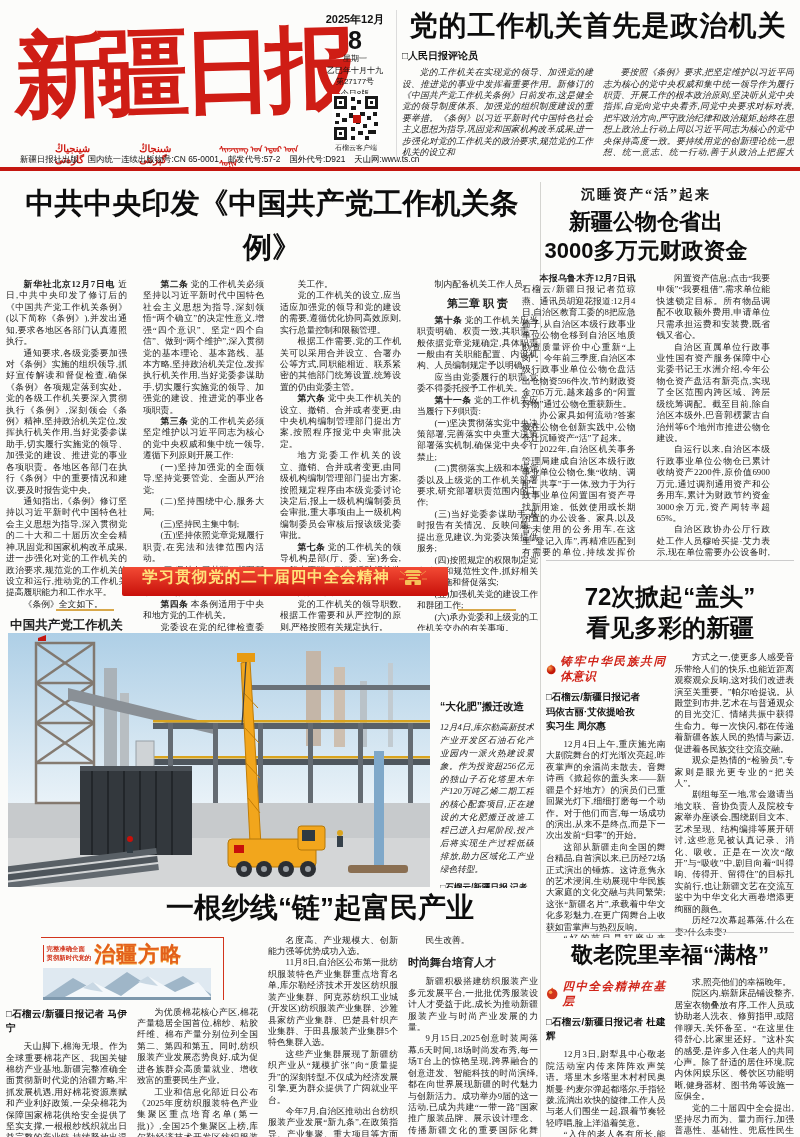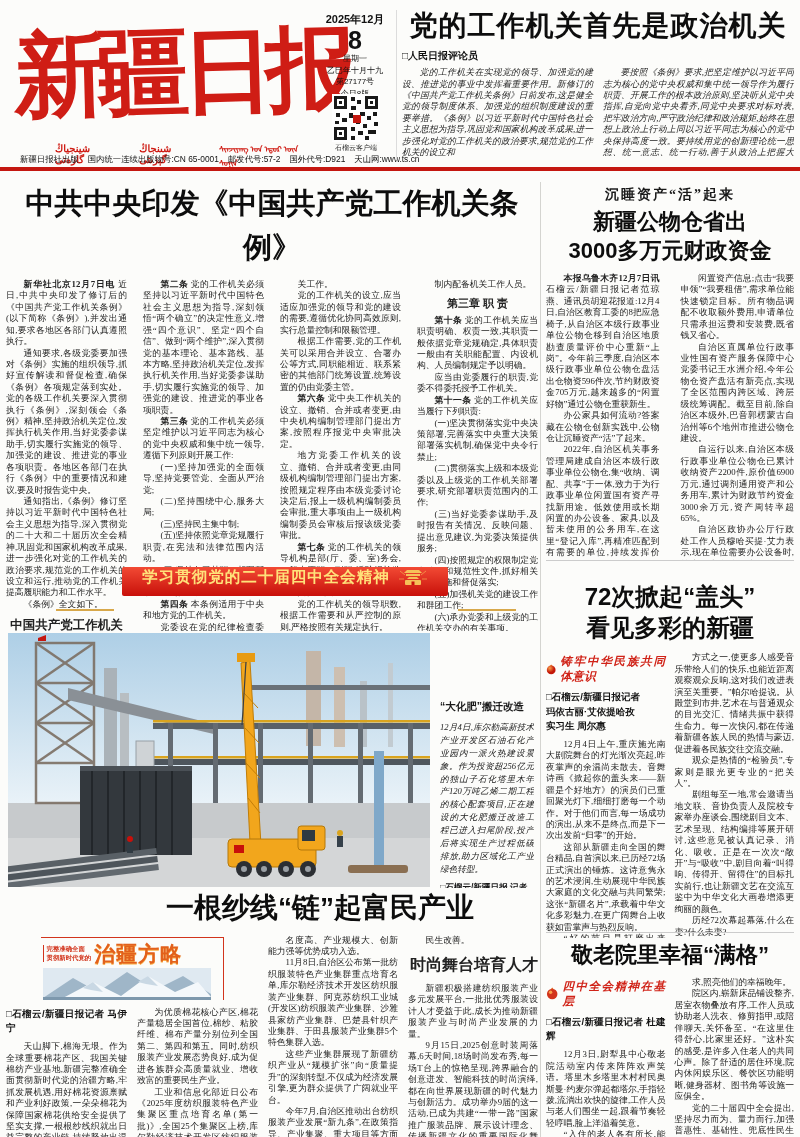--- a/index.html
+++ b/index.html
@@ -28,35 +28,35 @@
   
   h1,h2,h3{margin:0;font-family:"Liberation Sans",sans-serif;color:#0d0d0d;}
   .cols{display:flex;gap:10px;overflow:hidden;}
   .col{flex:1 1 0;font-size:8.8px;line-height:1.3;text-align:justify;color:#222;}
   .kai{font-style:italic;}
   .pp{margin:0;text-indent:2em;}
   .pp.t{text-indent:0;text-align:center;font-weight:bold;font-size:12.5px;font-family:"Liberation Sans",sans-serif;
         margin:7px 0 4px;font-style:normal;}
   .pp.h{text-indent:0;text-align:center;font-weight:bold;font-size:11px;font-family:"Liberation Sans",sans-serif;
         margin:6px 0 4px;font-style:normal;}
-  .pp.s{text-indent:0;text-align:right;font-weight:bold;font-size:16px;font-family:Liberation Serif, serif;
+  .pp.s{text-indent:0;text-align:left;font-weight:bold;font-size:11px;font-family:Liberation Serif, serif;
         margin:9px 0 7px;font-style:normal;}
   .byline{font-family:"Liberation Sans",sans-serif;font-weight:bold;font-size:9.5px;color:#111;line-height:1.5;}
   .badge{display:flex;align-items:center;gap:4px;margin:2px 0 6px;}
   .badge span{font-family:"Liberation Sans",sans-serif;font-weight:bold;font-style:italic;
               font-size:11.5px;color:#d02318;letter-spacing:.5px;}
   
   #tr{position:absolute;left:402px;top:10px;width:392px;}
   #tr h1{font-size:28px;font-weight:900;text-align:center;letter-spacing:1px;line-height:1.15;}
   #tr .byline{margin:6px 0 4px;font-size:10px;}
   #tr .cols{height:89px;}
   #lead{position:absolute;left:6px;top:182px;width:532px;}
   #lead h1{font-size:29px;font-weight:900;text-align:center;letter-spacing:0;line-height:1.5;}
   #lead .cols{margin-top:10px;height:352px;gap:16px;}
-  #wh{position:absolute;left:546px;top:186px;width:248px;}
+  #wh{position:absolute;left:522px;top:186px;width:248px;}
   #wh .kick{font-size:14px;font-weight:bold;text-align:center;letter-spacing:2px;}
   #wh h1{font-size:22px;font-weight:900;text-align:center;line-height:1.32;margin:3px 0 8px;}
   #wh .cols{height:288px;gap:21px;}
   #g72{position:absolute;left:546px;top:560px;width:248px;border-top:1px solid #ccc;padding-top:20px;}
   #g72 h1{font-size:24px;font-weight:900;text-align:center;line-height:1.3;margin-bottom:9px;}
   #g72 .cols{height:286px;gap:9px;}
   #elder{position:absolute;left:546px;top:932px;width:248px;border-top:1px solid #ccc;padding-top:7px;}
   #elder h1{font-size:22px;font-weight:900;text-align:center;margin-bottom:7px;}
   #elder .cols{height:198px;gap:9px;}
   .banner{position:absolute;left:122px;top:567px;width:326px;height:29px;border-radius:2px;

